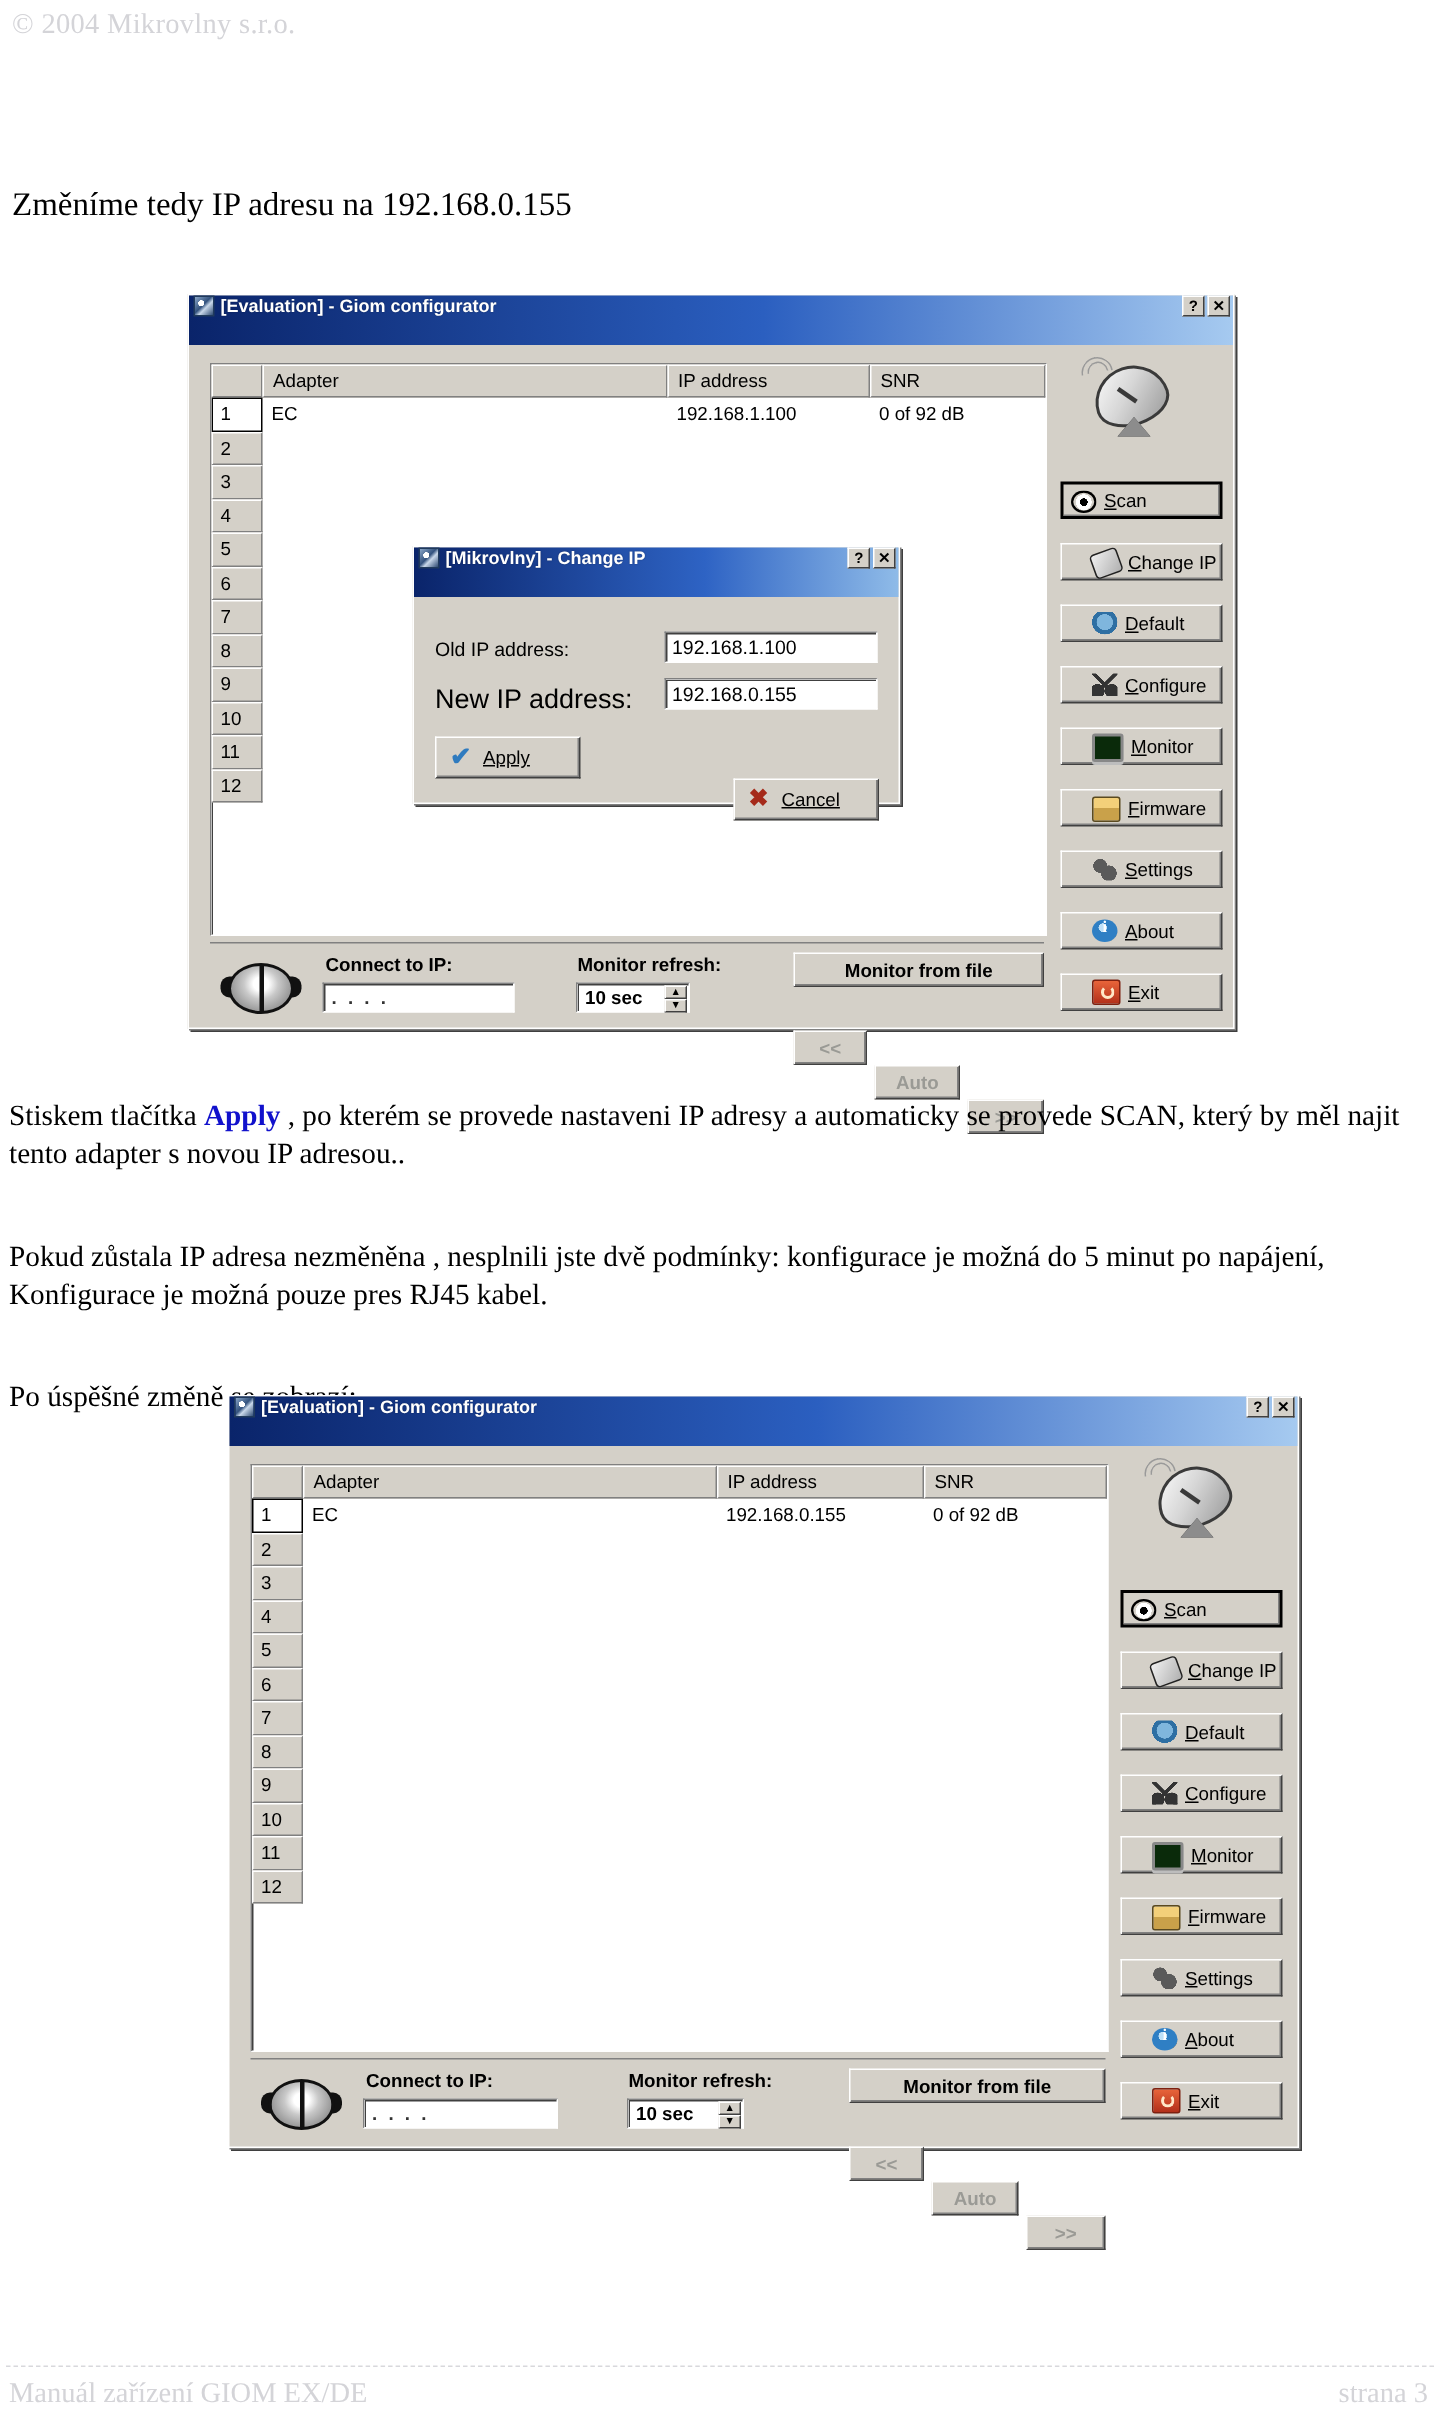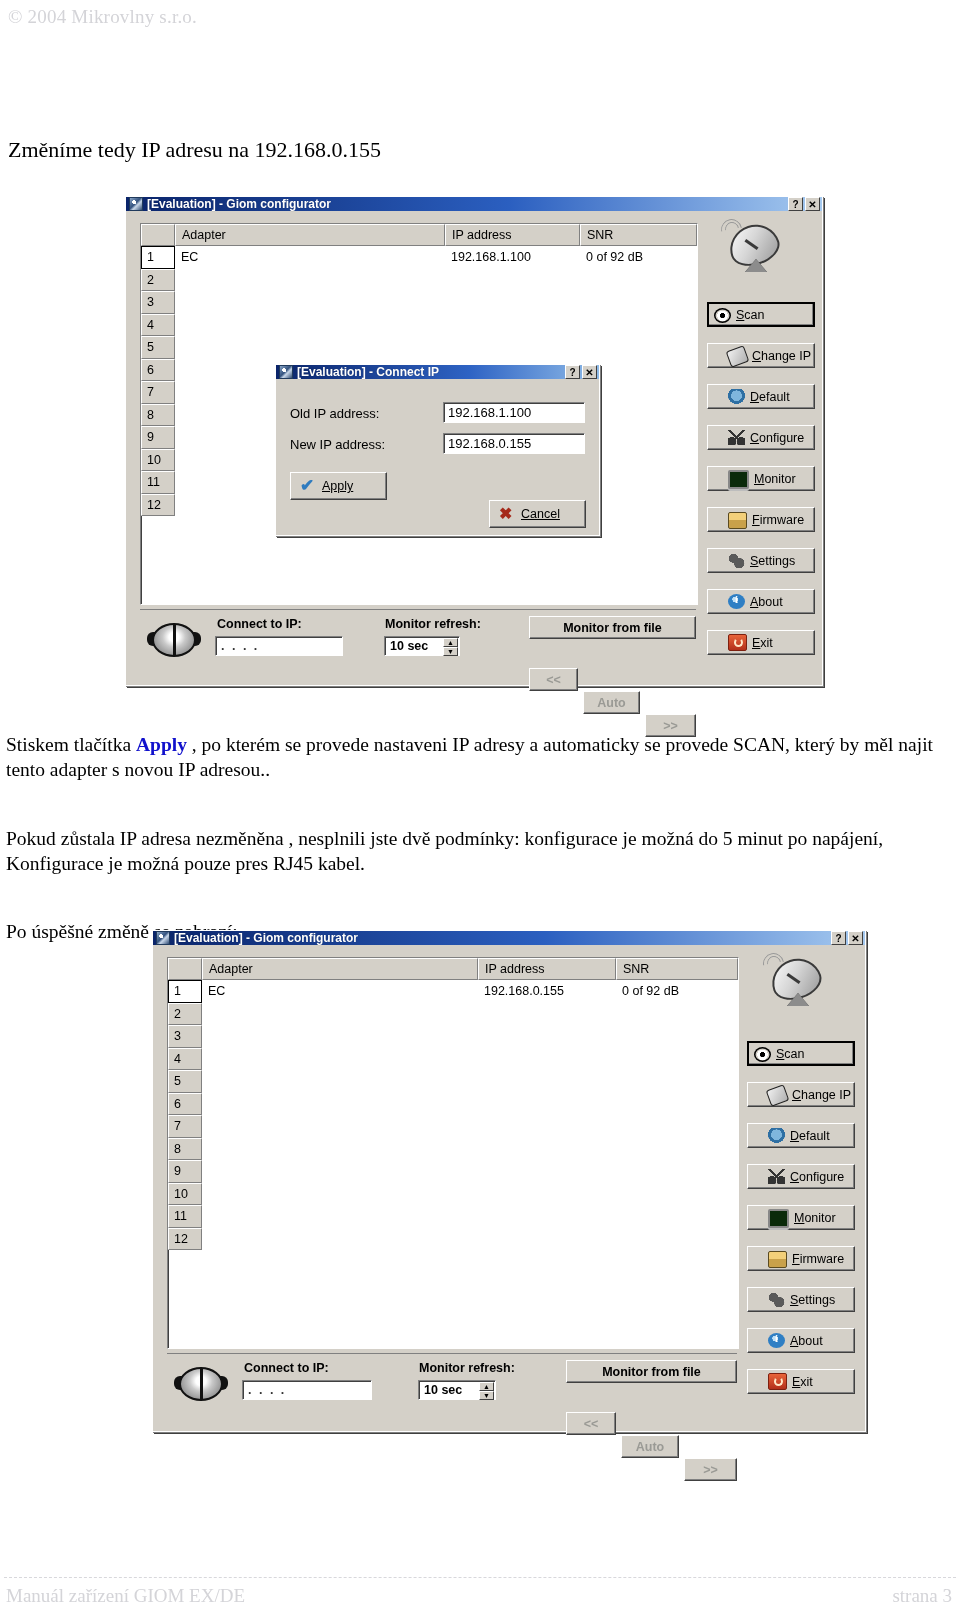--- a/index.html
+++ b/index.html
@@ -13,21 +13,21 @@
   }
   .page{position:relative;width:960px;height:1620px;}
 
   
   .copyright{
     position:absolute;left:8px;top:6px;
     font-family:"Liberation Serif", serif;
     font-size:19px;color:#d4d4d8;letter-spacing:.2px;
   }
   .heading{
-    position:absolute;left:8px;top:137px;
+    position:absolute;left:8px;top:123px;
     font-size:22px;font-family:"Liberation Serif", serif;
   }
   .para{
     position:absolute;left:6px;
     font-size:19.5px;line-height:25px;
     font-family:"Liberation Serif", serif;
     width:944px;
   }
   .blue{color:#1111cc;font-weight:bold;}
   .footer-rule{
@@ -45,23 +45,23 @@
 
   
   .win{
     position:absolute;
     background:#d4d0c8;
     border:1px solid #ffffff;
     box-shadow:1px 1px 0 #808080, 2px 2px 0 #3f3f3f;
     font-family:"Liberation Sans", sans-serif;
   }
   .titlebar{
-    height:14px;
+    height:33px;
     background:linear-gradient(to right,#0a246a 0%,#2b5fc0 55%,#a6caf0 100%);
-    display:flex;align-items:flex-end;
+    display:flex;align-items:flex-start;
     padding:0 2px;
     color:#fff;
   }
   .titlebar .tb-icon{
     width:14px;height:14px;margin:0 4px 0 1px;
     background:
       radial-gradient(circle at 35% 35%, #ffffff 0 18%, rgba(255,255,255,0) 19%),
       linear-gradient(135deg,#8aa6c8 0%,#33527e 45%,#c9d8ea 60%,#2e4a72 100%);
     border:1px solid #203a5c;
     box-sizing:border-box;
@@ -448,30 +448,30 @@
         <div class="wbtn flat" style="left:519px;top:36px;width:51px;height:23px;">
           <span class="blab">&gt;&gt;</span>
         </div>
       </div>
     </div>
   </div>
 
   <div class="dlg" style="left:275px;top:364px;width:323px;height:170px;">
     <div class="titlebar">
       <div class="tb-icon"></div>
-      <div class="tb-text">[Evaluation] - Connect IP</div>
+      <div class="tb-text">[Mikrovlny] - Change IP</div>
       <div class="spacer"></div>
       <div class="tb-btn">?</div>
       <div class="tb-btn">✕</div>
     </div>
     <div class="win-body">
       <div class="flabel" style="left:14px;top:27px;font-size:13px;">Old IP address:</div>
       <div class="dlg-field" style="left:167px;top:23px;width:142px;height:21px;">192.168.1.100</div>
 
-      <div class="flabel" style="left:14px;top:58px;font-size:13px;">New IP address:</div>
+      <div class="flabel" style="left:14px;top:58px;font-size:18px;">New IP address:</div>
       <div class="dlg-field" style="left:167px;top:54px;width:142px;height:21px;">192.168.0.155</div>
 
       <div class="wbtn" style="left:14px;top:93px;width:97px;height:28px;padding-left:9px;">
         <span class="bico ico-check">✔</span>
         <span class="blab"><u>Apply</u></span>
       </div>
       <div class="wbtn" style="left:213px;top:93px;width:97px;height:28px;padding-left:9px;">
         <span class="bico ico-x">✖</span>
         <span class="blab"><u>Cancel</u></span>
       </div>

